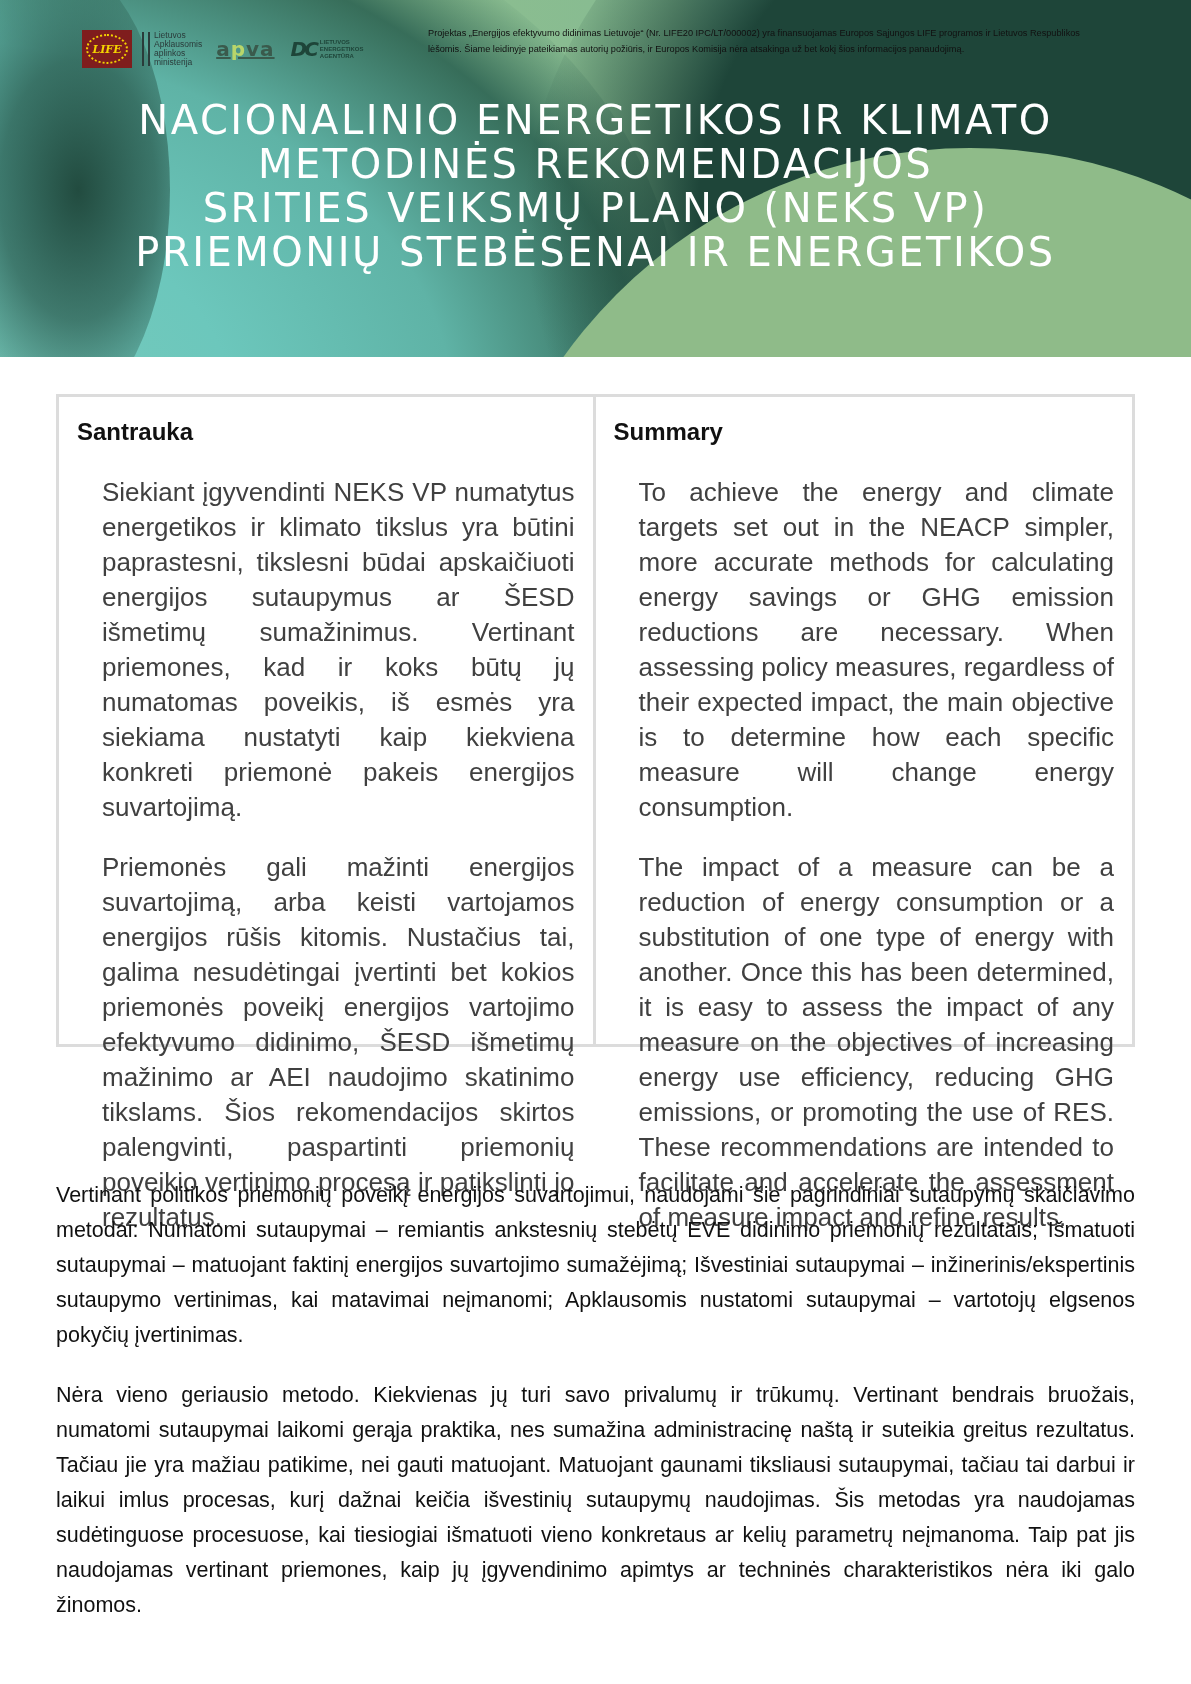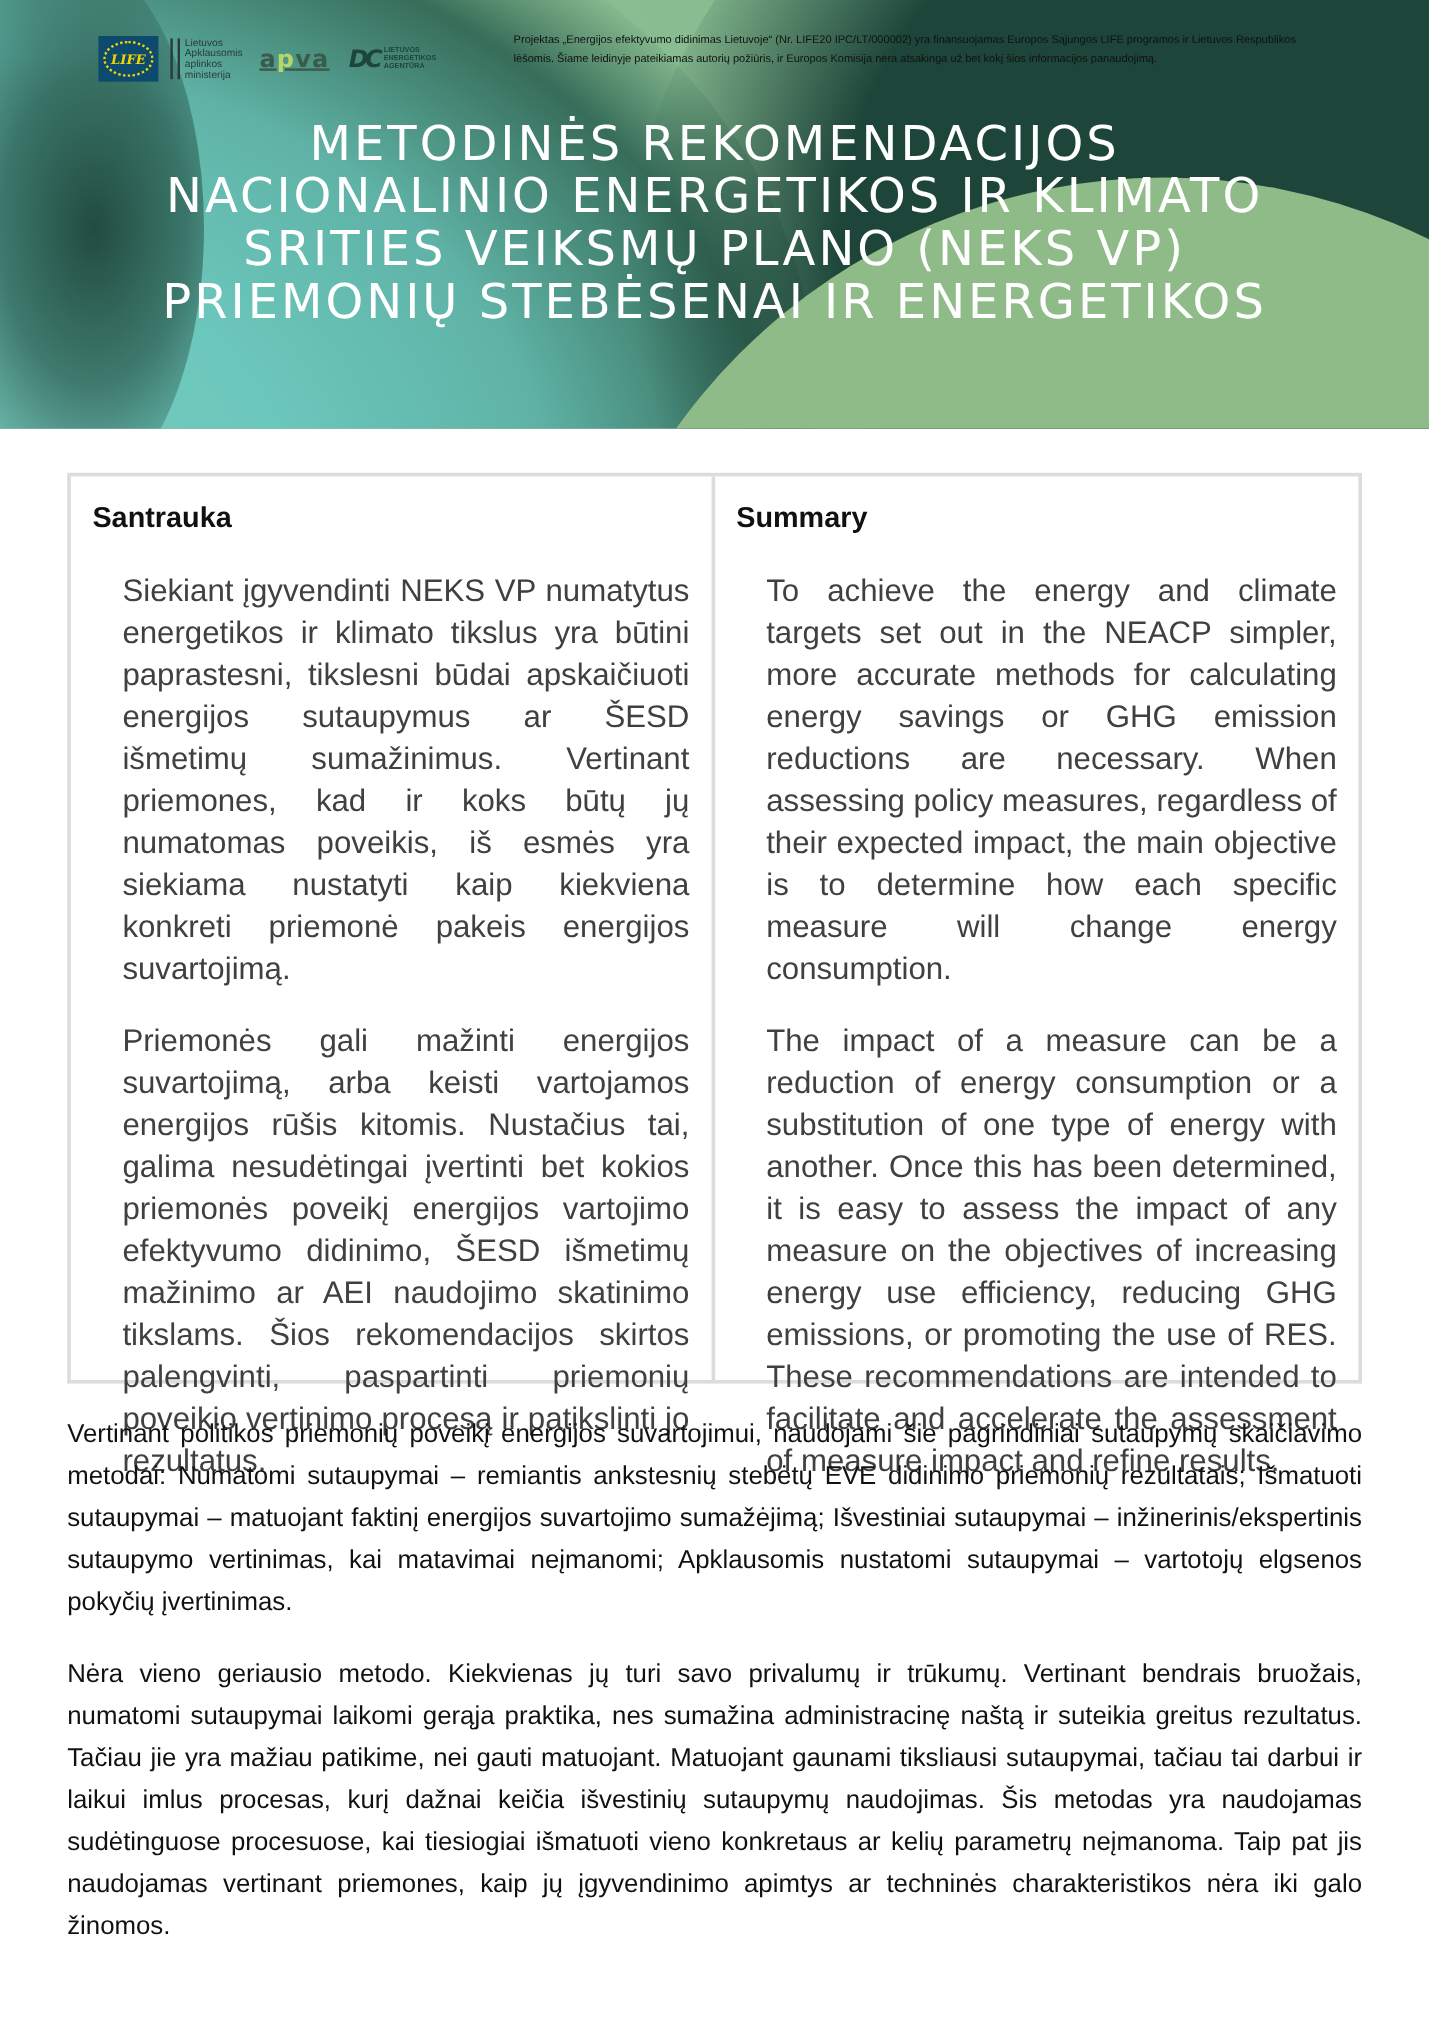--- a/index.html
+++ b/index.html
@@ -31,21 +31,21 @@
       border-radius: 50%; background: #8fbb89;
     }
     .banner .left-edge {
       position: absolute; left: -60px; top: -40px; width: 230px; height: 460px;
       border-radius: 50%;
       background: radial-gradient(ellipse at 60% 50%, rgba(30,69,57,0.95) 0%, rgba(30,69,57,0.6) 40%, rgba(30,69,57,0) 75%);
     }
 
     .logos { position: absolute; left: 82px; top: 29px; height: 40px; display: flex; align-items: center; gap: 10px; }
     .eu-life {
-      width: 50px; height: 38px; background: #0c4a6e; position: relative;
+      width: 50px; height: 38px; background: #7f1d1d; position: relative;
       display: flex; align-items: center; justify-content: center;
     }
     .eu-life .stars {
       position: absolute; inset: 4px; border-radius: 50%;
       border: 2px dotted #f5d400;
     }
     .eu-life .life-text { color: #f5d400; font: italic bold 11px "DejaVu Serif", serif; position: relative; }
     .ministry { display: flex; align-items: center; gap: 4px; }
     .ministry .stripes { width: 8px; height: 34px; border-left: 2px solid #2a3b3a; border-right: 2px solid #2a3b3a; }
     .ministry .mtext { font-size: 8.5px; line-height: 9px; color: #2a3b3a; }
@@ -63,21 +63,21 @@
     .title {
       position: absolute; left: 60px; top: 98px; width: 1071px;
       text-align: center; color: #ffffff;
       font-family: "DejaVu Sans", sans-serif; font-weight: normal;
       font-size: 40px; line-height: 44px; letter-spacing: 2.5px;
     }
     .title span { display: block; }
 
     
     .summary {
-      position: absolute; left: 56px; top: 394px; width: 1079px; height: 759px;
+      position: absolute; left: 56px; top: 394px; width: 1079px; height: 653px;
       border: 3px solid #dcdcdc; display: flex;
     }
     .summary .col { width: 50%; padding: 20px 18px 0 18px; }
     .summary .col.left { border-right: 3px solid #dcdcdc; }
     .summary h2 {
       font-family: "Liberation Sans", sans-serif; font-weight: bold;
       font-size: 24px; line-height: 30px; margin-bottom: 28px; color: #111;
     }
     .summary p {
       font-family: "Liberation Sans", sans-serif; font-size: 26px; line-height: 35px;
@@ -122,22 +122,22 @@
         <div>LIETUVOS</div>
         <div>ENERGETIKOS</div>
         <div>AGENTŪRA</div>
       </div>
     </div>
   </div>
 
   <p class="funding">Projektas „Energijos efektyvumo didinimas Lietuvoje“ (Nr. LIFE20 IPC/LT/000002) yra finansuojamas Europos Sąjungos LIFE programos ir Lietuvos Respublikos lėšomis. Šiame leidinyje pateikiamas autorių požiūris, ir Europos Komisija nėra atsakinga už bet kokį šios informacijos panaudojimą.</p>
 
   <h1 class="title">
+    <span>NACIONALINIO ENERGETIKOS IR KLIMATO</span>
     <span>METODINĖS REKOMENDACIJOS</span>
-    <span>NACIONALINIO ENERGETIKOS IR KLIMATO</span>
     <span>SRITIES VEIKSMŲ PLANO (NEKS VP)</span>
     <span>PRIEMONIŲ STEBĖSENAI IR ENERGETIKOS</span>
   </h1>
 </header>
 
 <section class="summary">
   <div class="col left">
     <h2>Santrauka</h2>
     <p>Siekiant įgyvendinti NEKS VP numatytus energetikos ir klimato tikslus yra būtini paprastesni, tikslesni būdai apskaičiuoti energijos sutaupymus ar ŠESD išmetimų sumažinimus. Vertinant priemones, kad ir koks būtų jų numatomas poveikis, iš esmės yra siekiama nustatyti kaip kiekviena konkreti priemonė pakeis energijos suvartojimą.</p>
     <p>Priemonės gali mažinti energijos suvartojimą, arba keisti vartojamos energijos rūšis kitomis. Nustačius tai, galima nesudėtingai įvertinti bet kokios priemonės poveikį energijos vartojimo efektyvumo didinimo, ŠESD išmetimų mažinimo ar AEI naudojimo skatinimo tikslams. Šios rekomendacijos skirtos palengvinti, paspartinti priemonių poveikio vertinimo procesą ir patikslinti jo rezultatus.</p>

